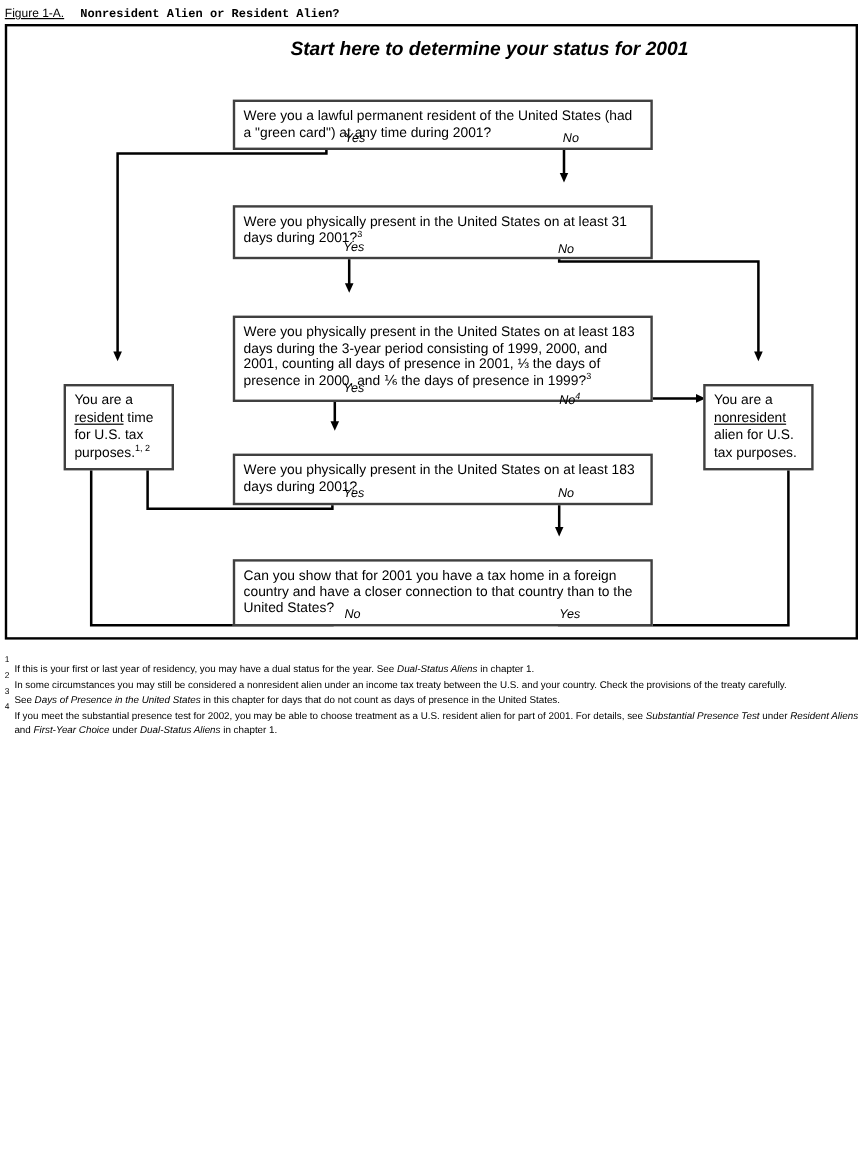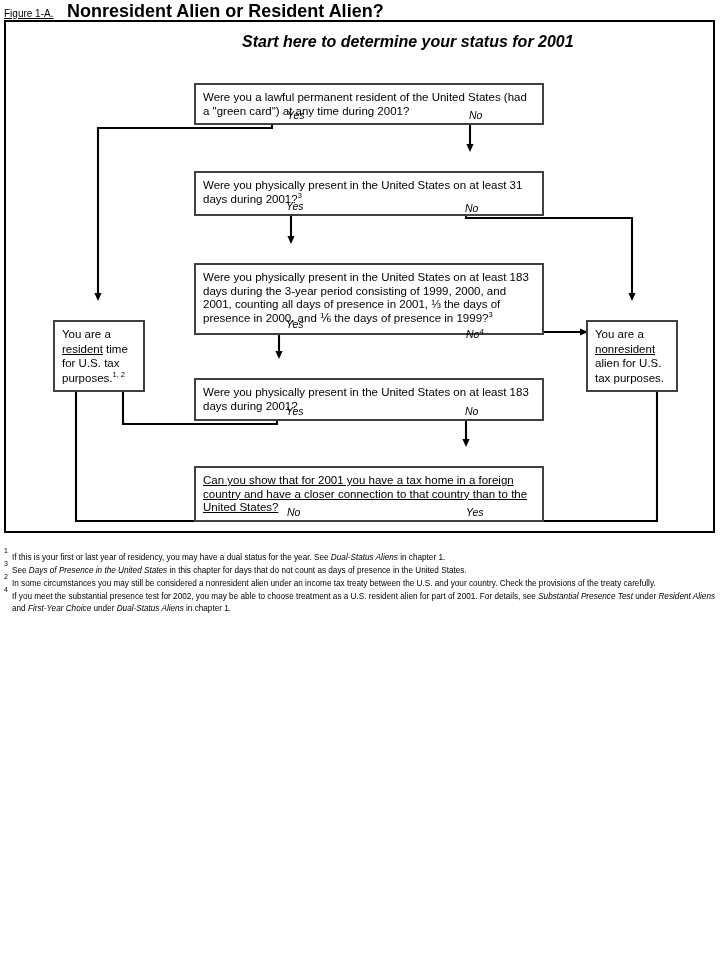--- a/index.html
+++ b/index.html
@@ -3,21 +3,21 @@
 <meta charset="utf-8">
 <style>
   html,body{margin:0;padding:0;background:#ffffff;}
   body{width:721px;height:963px;position:relative;
        font-family:"Liberation Sans","DejaVu Sans",sans-serif;color:#000;}
 
   
   #title-row{position:absolute;left:4px;top:1px;width:713px;height:16px;
              white-space:nowrap;}
   #fig-label{font-size:10px;letter-spacing:0px;text-decoration:underline;}
-  #fig-title{font-size:18px;font-weight:bold;margin-left:9px;}
+  #fig-title{font-size:10px;font-weight:bold;margin-left:9px;font-family:Liberation Mono, monospace;}
 
   
   #frame{position:absolute;left:4px;top:20px;width:711px;height:513px;
          border:2px solid #000;box-sizing:border-box;background:#fff;}
 
   
   #canvas{position:absolute;left:0;top:0;width:721px;height:963px;}
 
   .node{position:absolute;box-sizing:border-box;border:2px solid #404040;
         background:#fff;font-size:11.5px;line-height:13.6px;
@@ -91,21 +91,21 @@
 </div>
 
 <div class="node" style="left:194px;top:242px;width:350px;height:72px;">
   <span>Were you physically present in the United States on at least 183 days during the 3-year period consisting of 1999, 2000, and 2001, counting all days of presence in 2001, ⅓ the days of presence in 2000, and ⅙ the days of presence in 1999?</span><sup>3</sup>
 </div>
 
 <div class="node" style="left:194px;top:357px;width:350px;height:43px;">
   <span>Were you physically present in the United States on at least 183 days during 2001?</span>
 </div>
 
-<div class="node" style="left:194px;top:445px;width:350px;height:56px;text-decoration:underline;">
+<div class="node" style="left:194px;top:445px;width:350px;height:56px;">
   <span>Can you show that for 2001 you have a tax home in a foreign country and have a closer connection to that country than to the United States?</span>
 </div>
 
 <div class="node term" style="left:53px;top:299px;width:92px;height:72px;">
   <span>You are a</span><br>
   <u>resident</u><span> time</span><br>
   <span>for U.S. tax</span><br>
   <span>purposes.</span><sup>1, 2</sup>
 </div>
 
@@ -126,16 +126,16 @@
 <div class="edgelabel" style="left:466px;top:316px;margin-top:12px;"><span>No</span><sup>4</sup></div>
 
 <div class="edgelabel" style="left:286px;top:405px;">Yes</div>
 <div class="edgelabel" style="left:465px;top:405px;">No</div>
 
 <div class="edgelabel" style="left:287px;top:506px;">No</div>
 <div class="edgelabel" style="left:466px;top:506px;">Yes</div>
 
 <div id="notes">
     <div class="note"><sup class="mk">1</sup><span>If this is your first or last year of residency, you may have a dual status for the year. See </span><i>Dual-Status Aliens</i><span> in chapter 1.</span></div>
+    <div class="note"><sup class="mk">2</sup><span>In some circumstances you may still be considered a nonresident alien under an income tax treaty between the U.S. and your country. Check the provisions of the treaty carefully.</span></div>
     <div class="note"><sup class="mk">3</sup><span>See </span><i>Days of Presence in the United States</i><span> in this chapter for days that do not count as days of presence in the United States.</span></div>
-    <div class="note"><sup class="mk">2</sup><span>In some circumstances you may still be considered a nonresident alien under an income tax treaty between the U.S. and your country. Check the provisions of the treaty carefully.</span></div>
     <div class="note"><sup class="mk">4</sup><span>If you meet the substantial presence test for 2002, you may be able to choose treatment as a U.S. resident alien for part of 2001. For details, see </span><i>Substantial Presence Test</i><span> under </span><i>Resident Aliens</i><span> and </span><i>First-Year Choice</i><span> under </span><i>Dual-Status Aliens</i><span> in chapter 1.</span></div>
   </div>
 
 </body></html>

